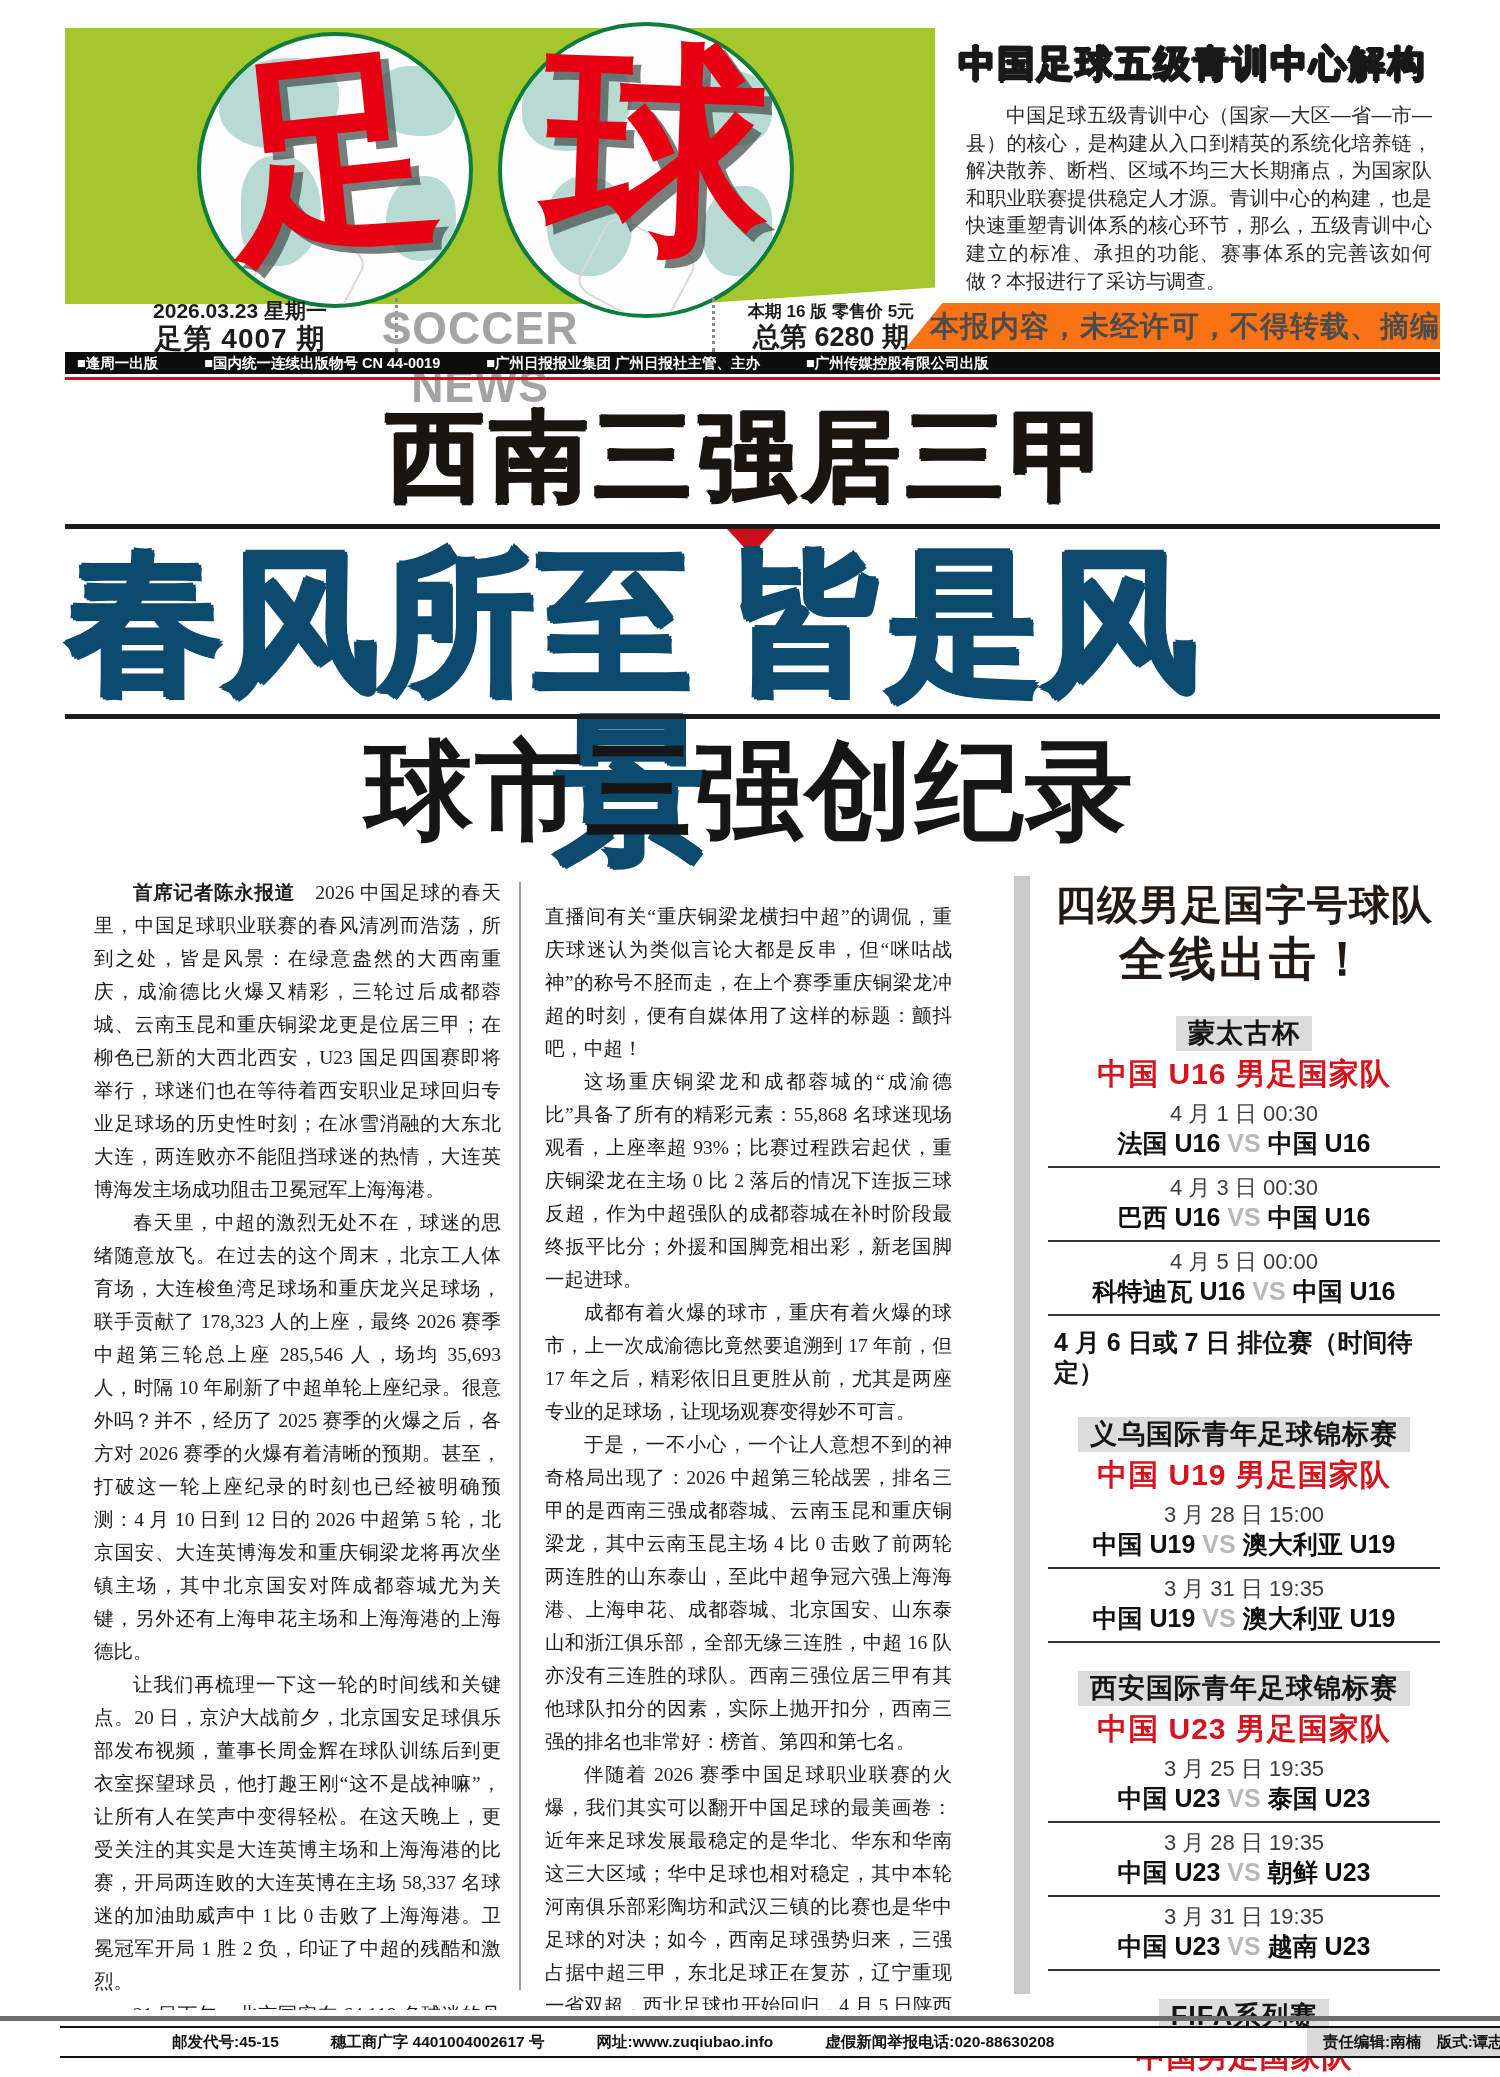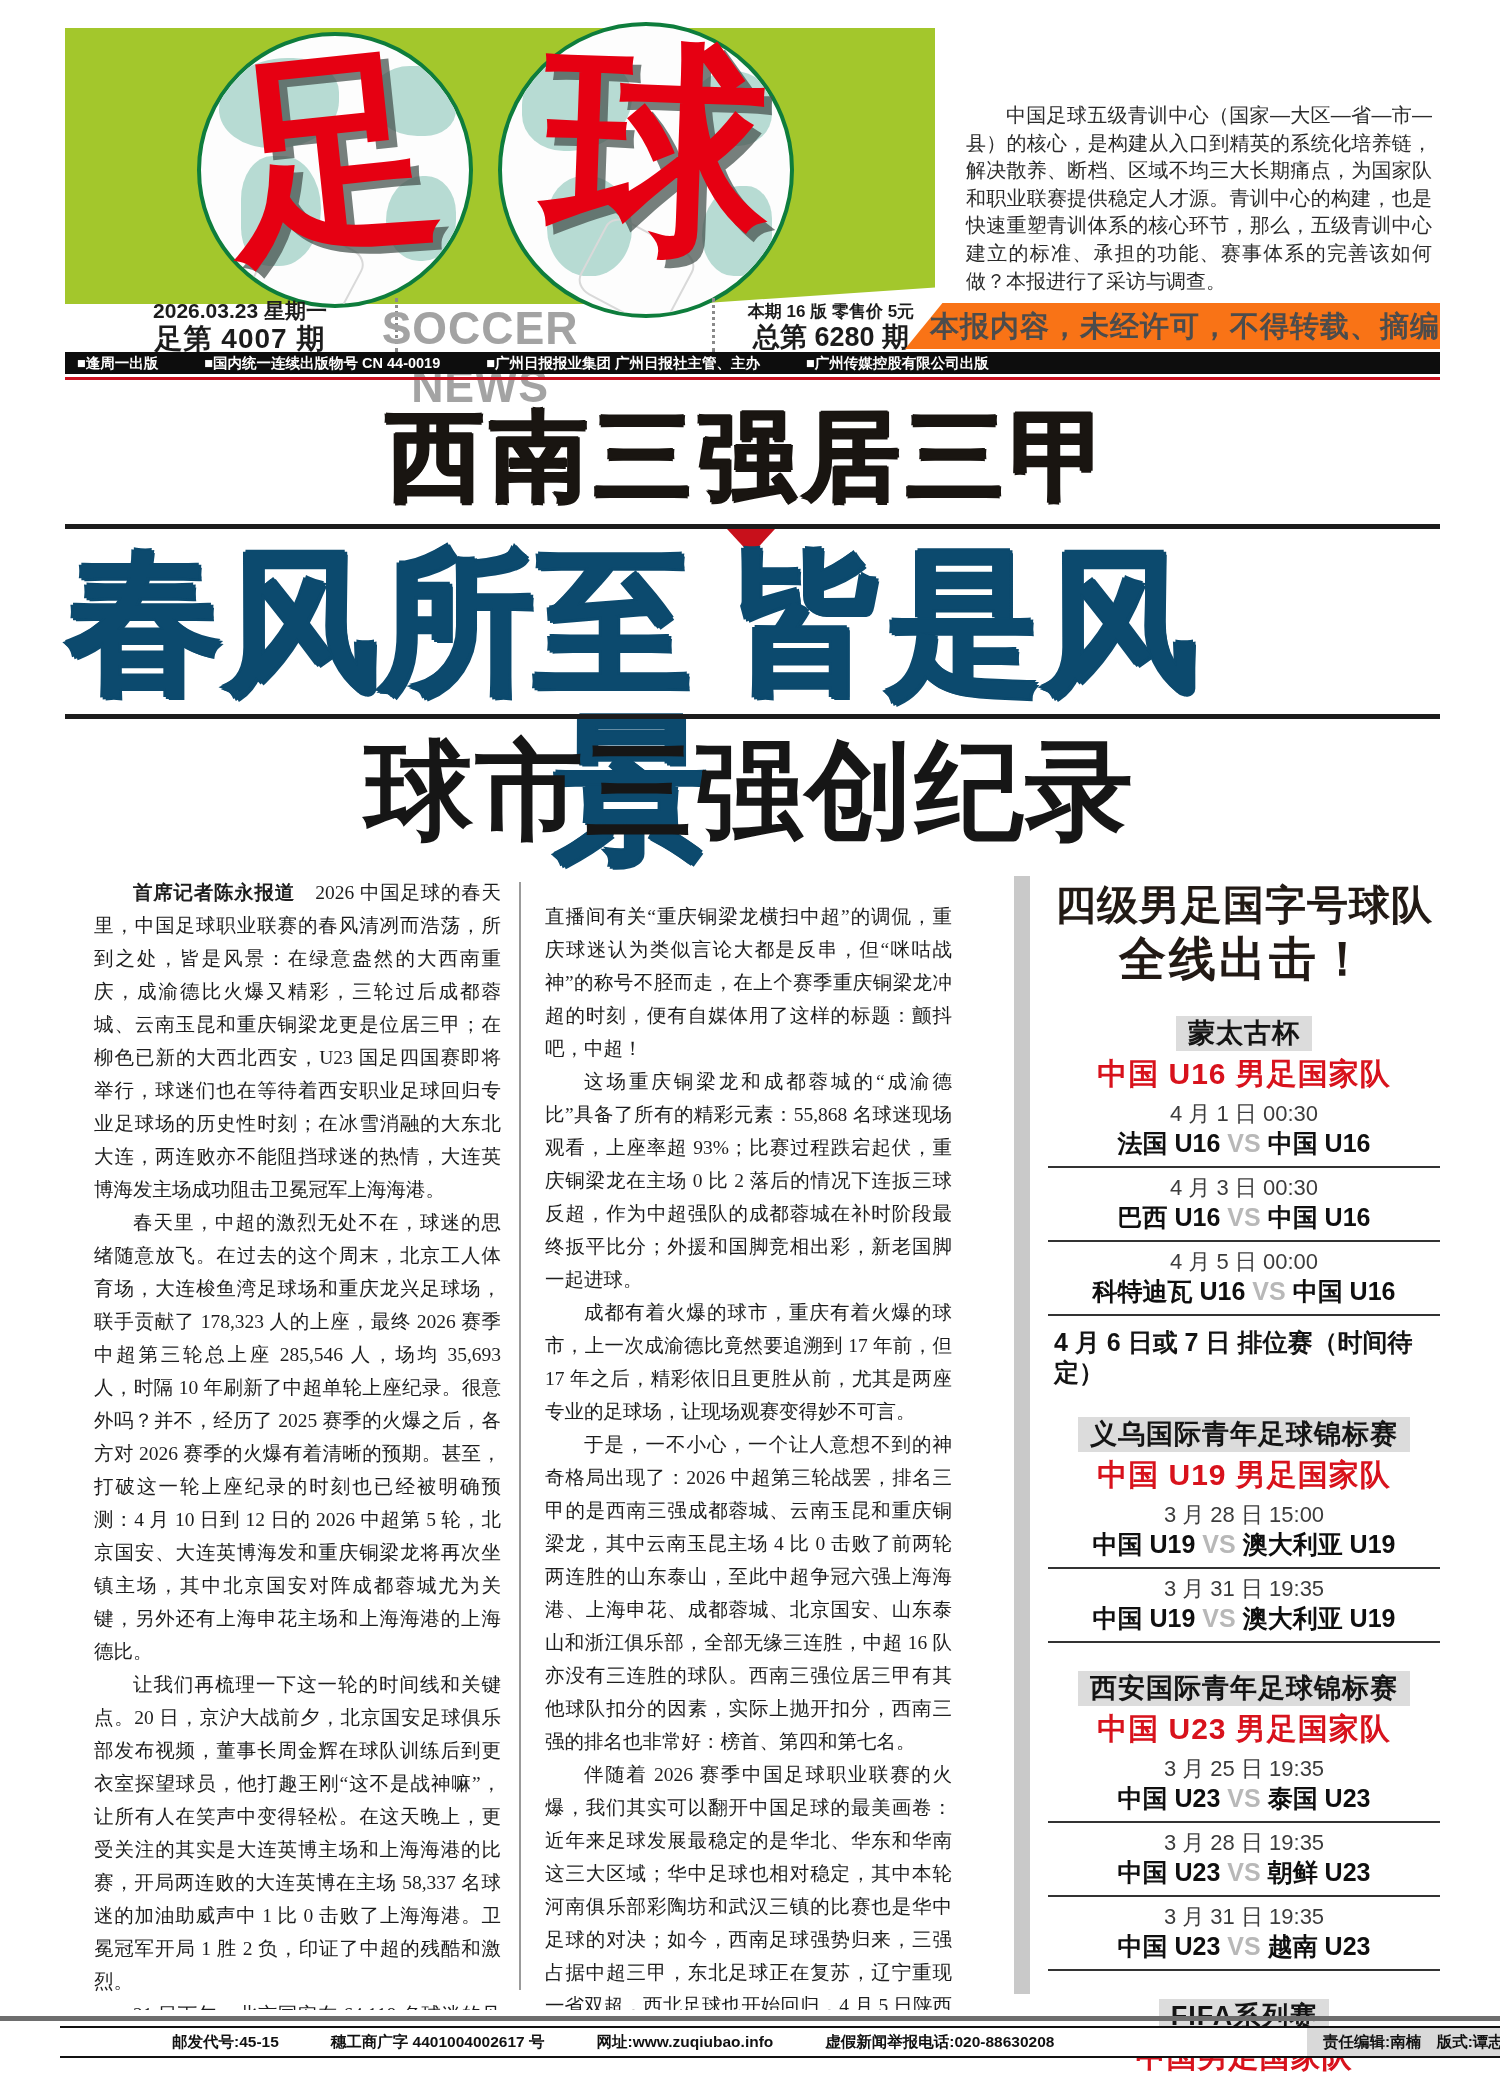--- a/index.html
+++ b/index.html
@@ -121,20 +121,21 @@
   <div class="abs notice sans">本报内容，未经许可，不得转载、摘编</div>
 
   <div class="abs pub-bar sans">
     <span>■逢周一出版</span>
     <span>■国内统一连续出版物号 CN 44-0019</span>
     <span>■广州日报报业集团  广州日报社主管、主办</span>
     <span>■广州传媒控股有限公司出版</span>
   </div>
   <div class="abs red-line"></div>
 
+  <div class="abs ta-title sans fat">中国足球五级青训中心解构</div>
   <div class="abs ta-body sans">
     <p>中国足球五级青训中心（国家—大区—省—市—县）的核心，是构建从入口到精英的系统化培养链，解决散养、断档、区域不均三大长期痛点，为国家队和职业联赛提供稳定人才源。青训中心的构建，也是快速重塑青训体系的核心环节，那么，五级青训中心建立的标准、承担的功能、赛事体系的完善该如何做？本报进行了采访与调查。</p>
   </div>
 
   <div class="abs kicker fat">西南三强居三甲</div>
   <div class="abs rule" style="top:524px;"></div>
   <div class="abs tri"></div>
   <div class="abs main-hl fat2">春风所至 皆是风景</div>
   <div class="abs rule" style="top:714px;"></div>
   <div class="abs sub-hl">球市三强创纪录</div>

